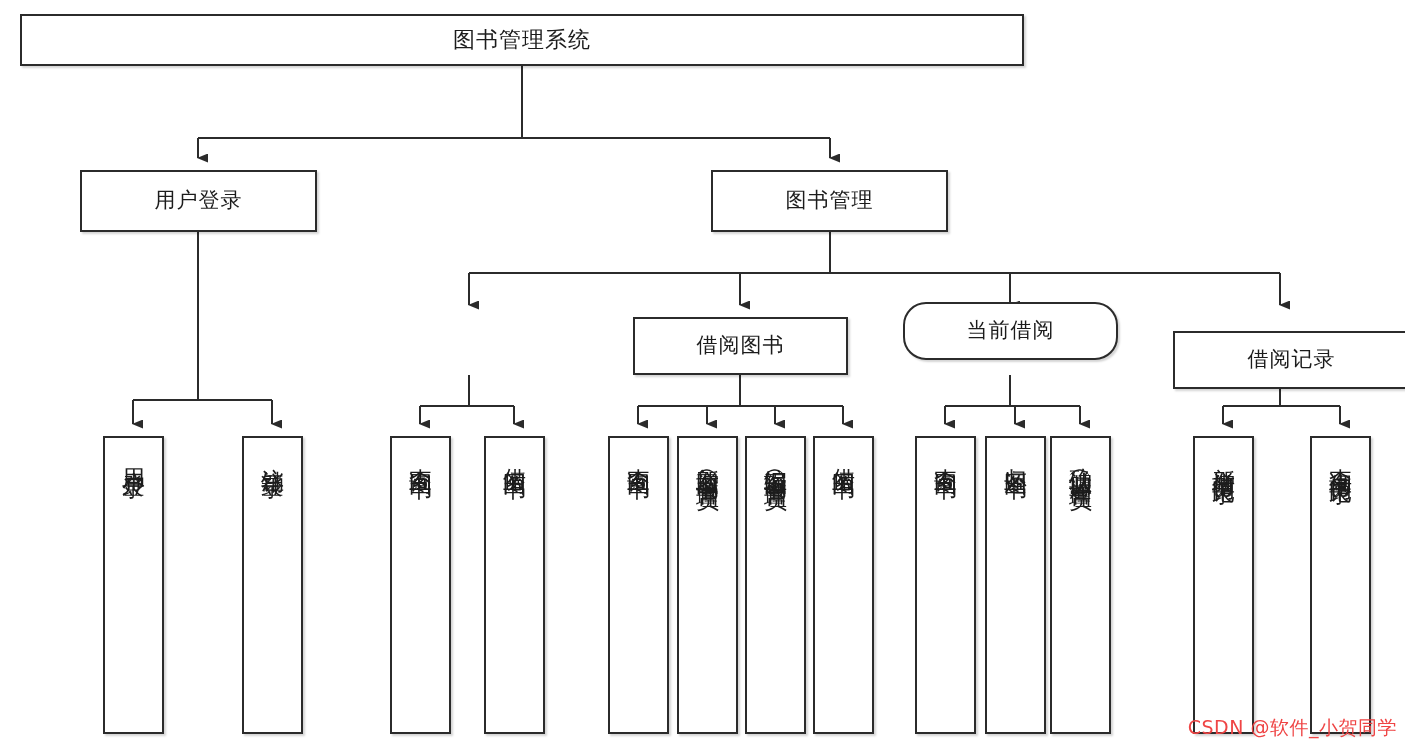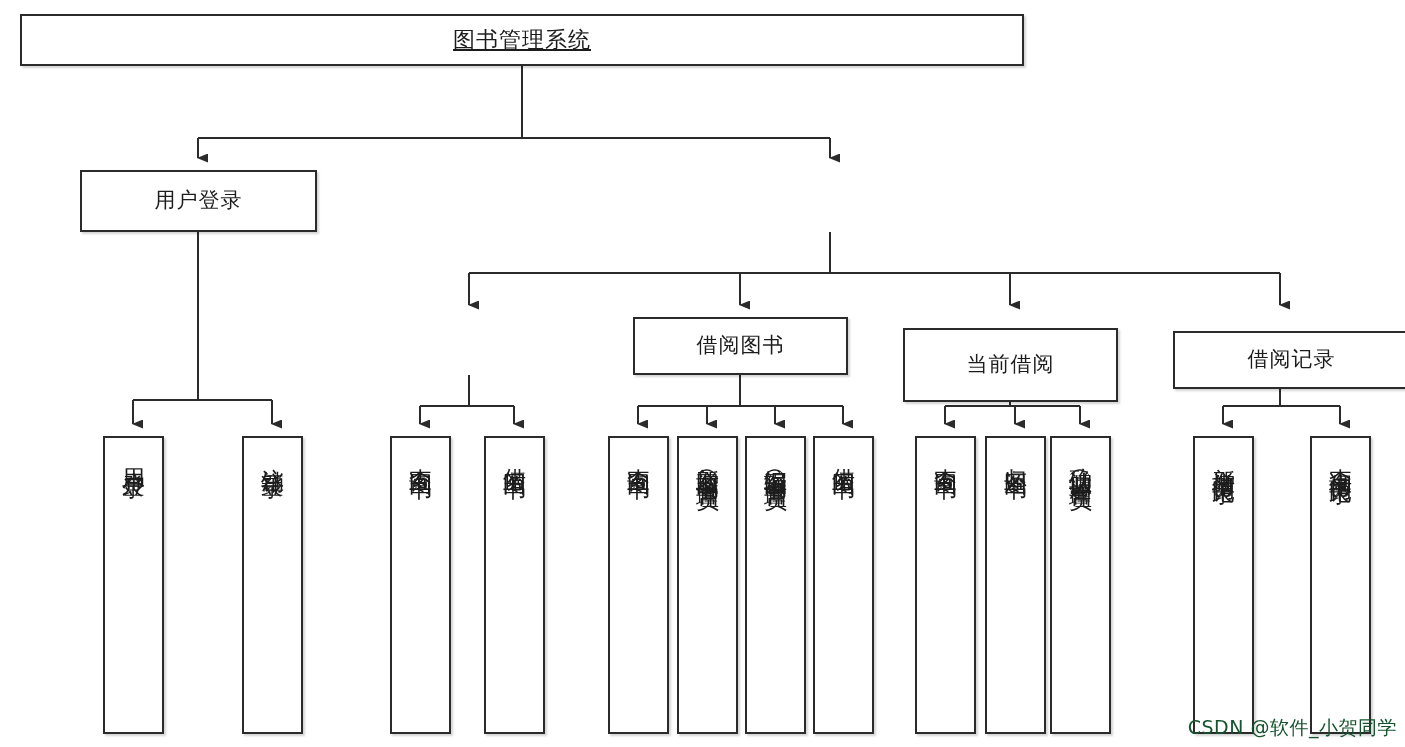--- a/index.html
+++ b/index.html
@@ -43,39 +43,38 @@
     line-height: 1.12;
     white-space: nowrap;
   }
   .node.horizontal .node-label {
     font-size: 21px;
     letter-spacing: 1px;
   }
   .node.root .node-label {
     font-size: 22px;
     letter-spacing: 1px;
-    text-decoration: underline;
   }
   .node.vertical {
     align-items: flex-start;
     padding-top: 12px;
   }
   .node.vertical .node-label {
     writing-mode: vertical-rl;
     text-orientation: upright;
     font-size: 23px;
     letter-spacing: 3px;
     line-height: 1;
   }
   #watermark {
     position: absolute;
     right: 8px;
     bottom: 6px;
     font-size: 19px;
-    color: #14532d;
+    color: #ef4444;
     letter-spacing: 0.5px;
     z-index: 5;
     white-space: nowrap;
   }
 </style>
 </head>
 <body>
 
 <div id="diagram-root">
 
@@ -129,25 +128,28 @@
     </g>
   </svg>
 
   <div class="node root horizontal" style="left: 20px; top: 14px; width: 1004px; height: 52px;">
     <span class="node-label">图书管理系统</span>
   </div>
 
   <div class="node horizontal" style="left: 80px; top: 170px; width: 237px; height: 62px;">
     <span class="node-label">用户登录</span>
   </div>
+  <div class="node horizontal" style="left: 711px; top: 170px; width: 237px; height: 62px;">
+    <span class="node-label">图书管理</span>
+  </div>
 
   <div class="node horizontal" style="left: 633px; top: 317px; width: 215px; height: 58px;">
     <span class="node-label">借阅图书</span>
   </div>
-  <div class="node horizontal" style="left: 903px; top: 328px; width: 215px; height: 74px;">
+  <div class="node horizontal" style="left: 903px; top: 302px; width: 215px; height: 58px; border-radius: 23px;">
     <span class="node-label">当前借阅</span>
   </div>
   <div class="node horizontal" style="left: 1173px; top: 331px; width: 237px; height: 58px;">
     <span class="node-label">借阅记录</span>
   </div>
 
   <div class="node vertical" style="left: 103px; top: 436px; width: 61px; height: 298px;">
     <span class="node-label">用户登录</span>
   </div>
   <div class="node vertical" style="left: 242px; top: 436px; width: 61px; height: 298px;">

